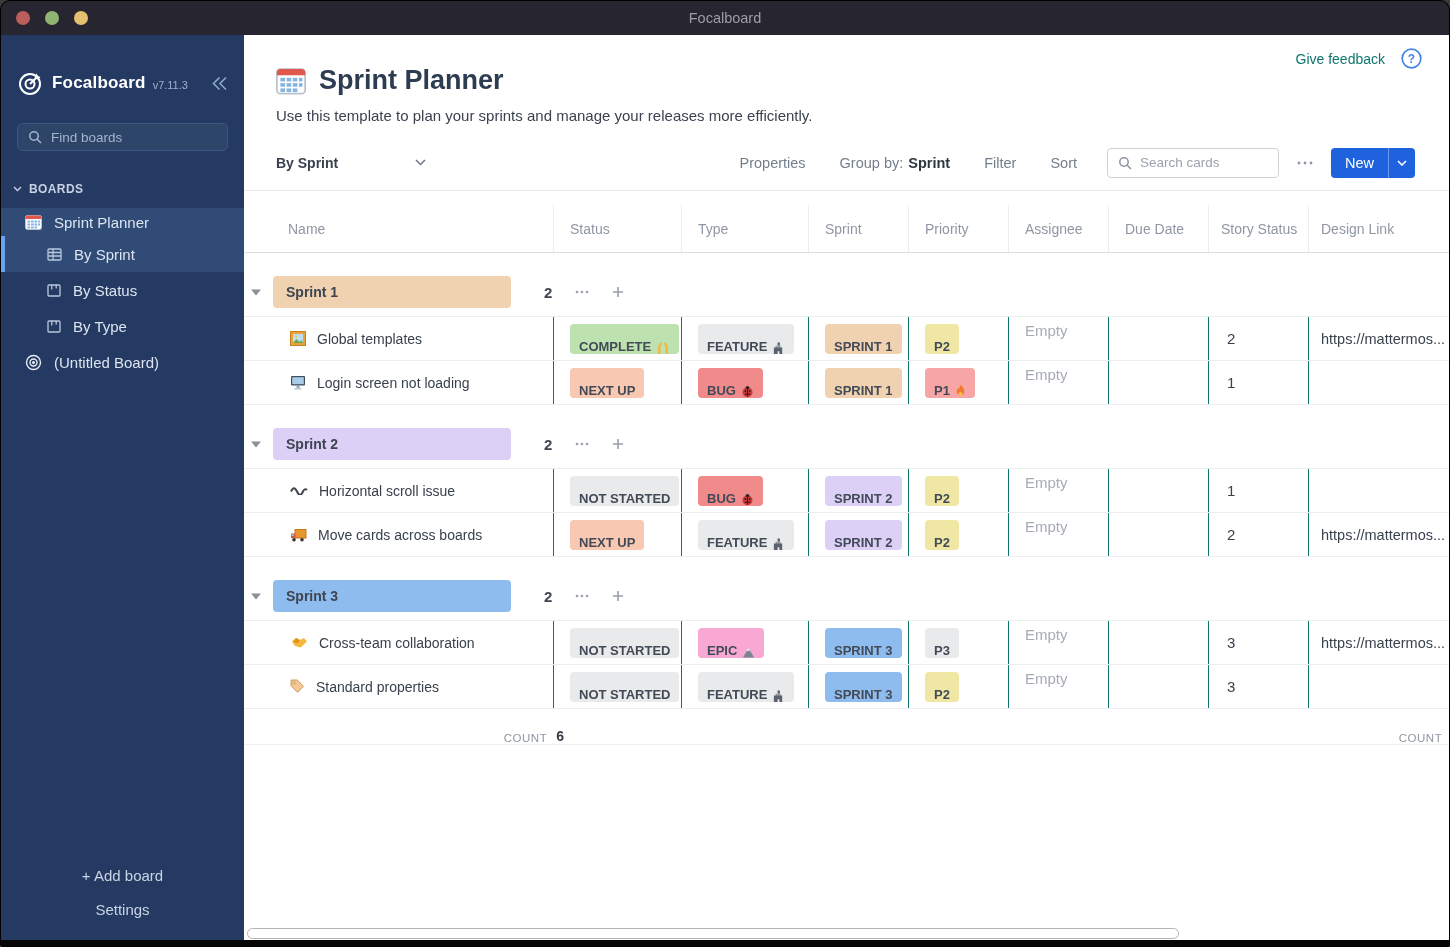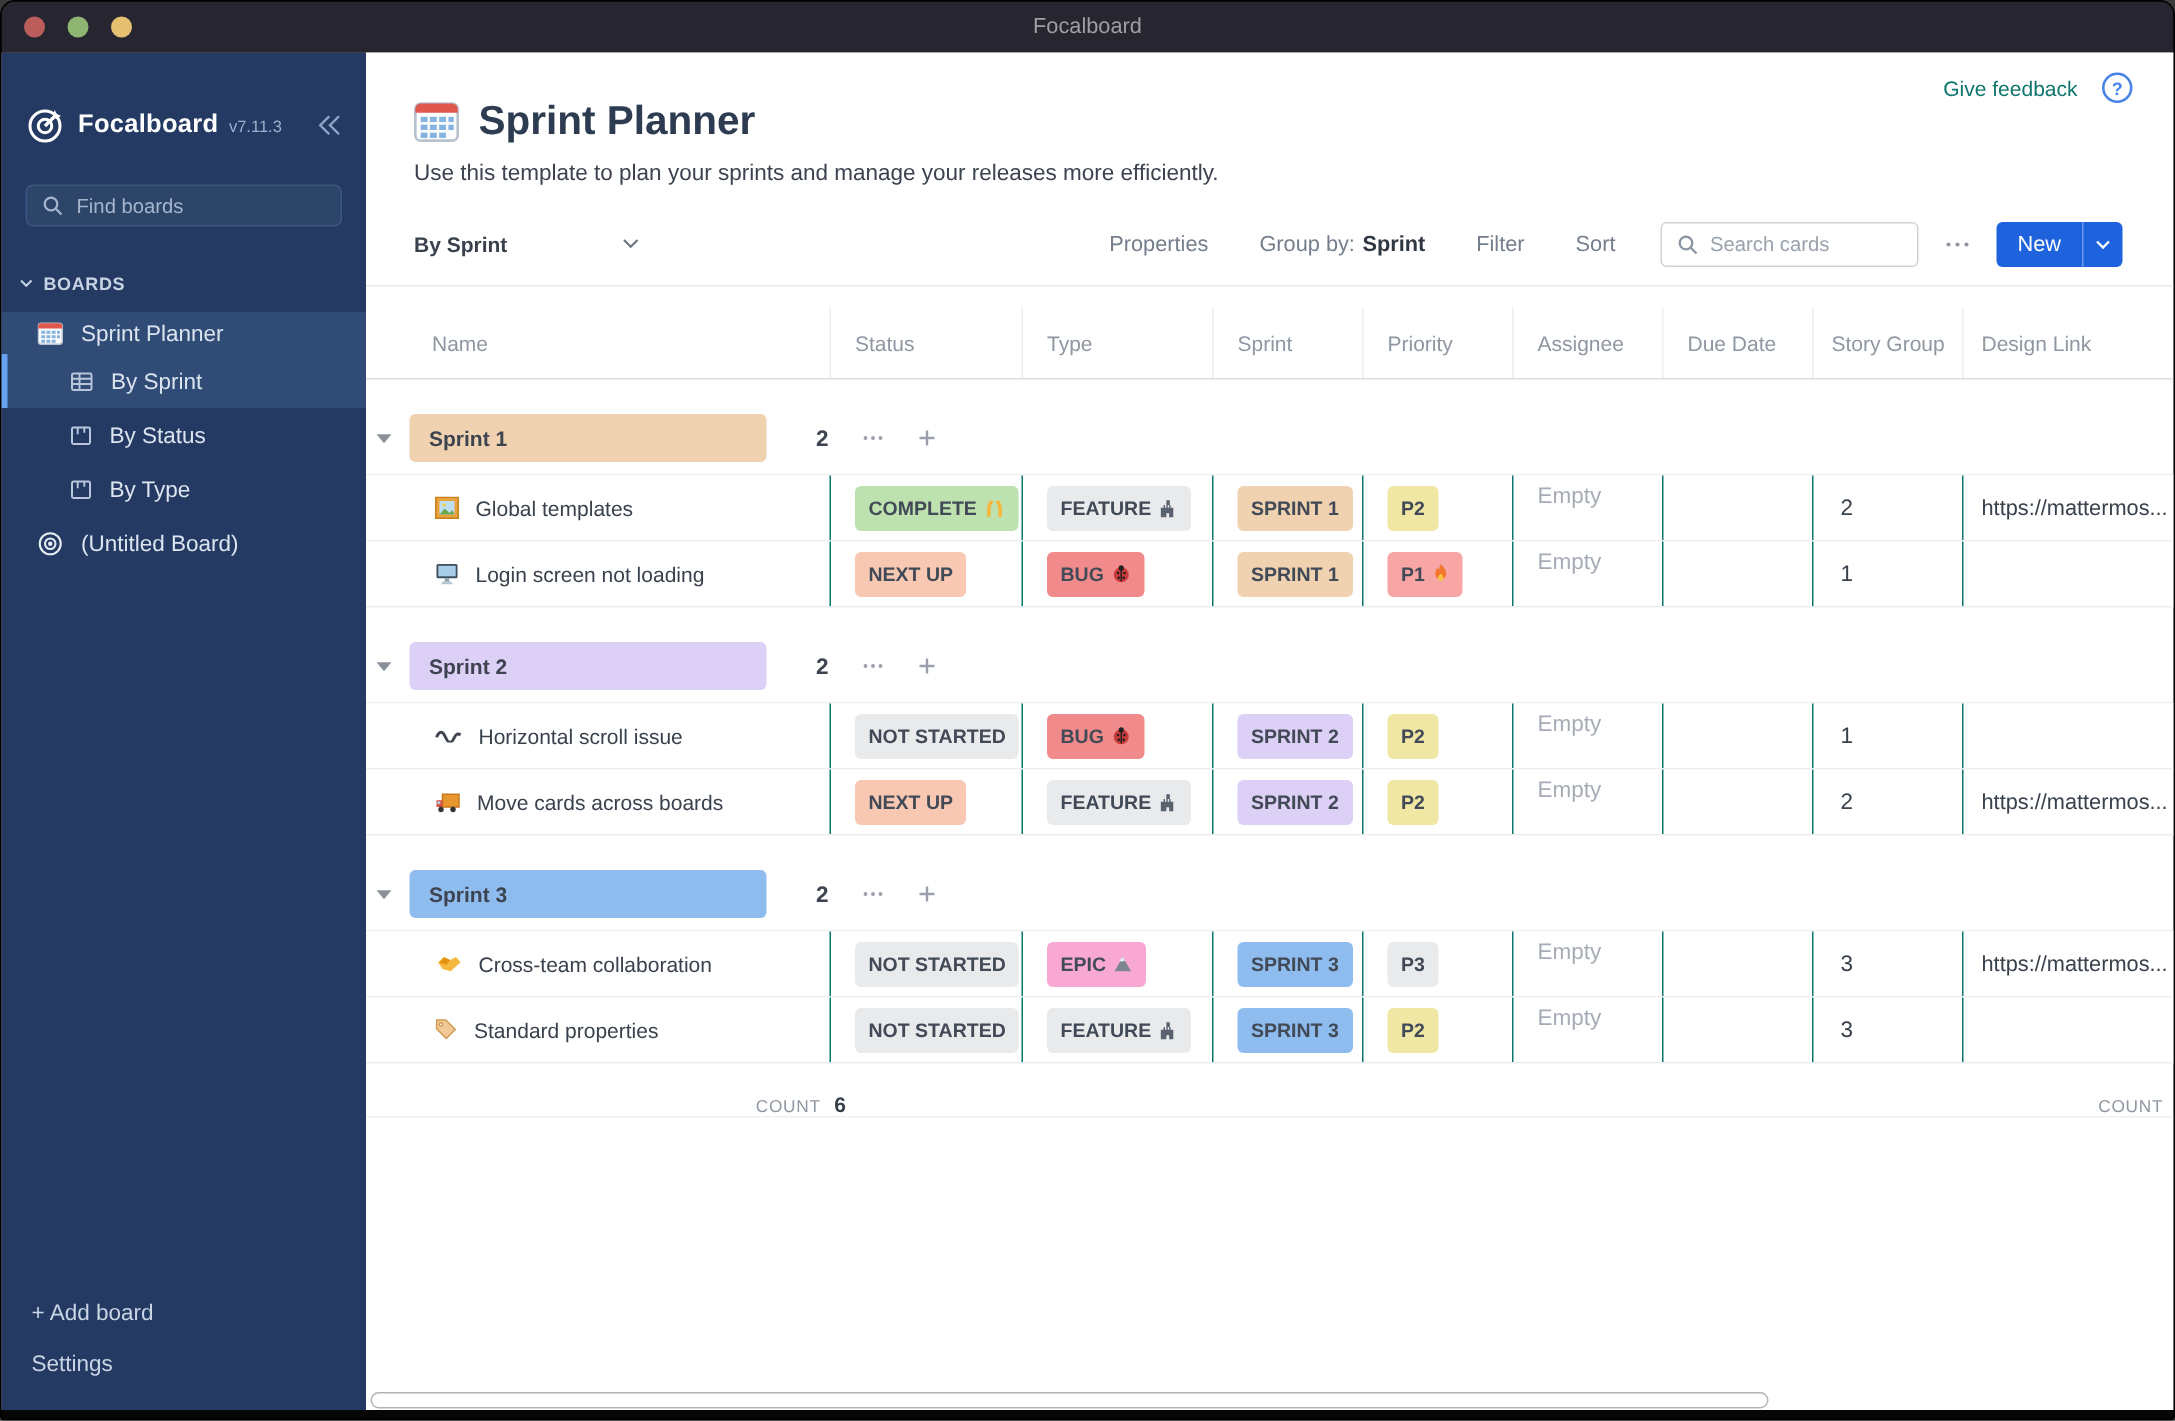--- a/index.html
+++ b/index.html
@@ -28,21 +28,21 @@
                display:flex; align-items:center; padding:0 10px; gap:9px; color:#a6b5cd; font-size:13.5px; cursor:text; }
   .sb-section { margin-top:27px; height:22px; padding:0 12px; display:flex; align-items:center; gap:7px;
                 font-size:12px; font-weight:700; color:#c7d2e3; letter-spacing:.4px; cursor:pointer; }
   .sb-item { display:flex; align-items:center; font-size:15px; color:#dce4f0; cursor:pointer; position:relative; }
   .sb-item .sb-icon { display:flex; margin-right:12px; color:#b9c7dd; }
   .sb-item-board { height:28px; margin-top:8px; padding-left:24px; background:#2f4b76; }
   .sb-sub { height:36px; padding-left:46px; }
   .sb-sub.active { background:#2f4b76; }
   .sb-sub.active::before { content:""; position:absolute; left:0; top:0; bottom:0; width:4px; background:#67a3f2; }
   .sb-untitled { height:36px; padding-left:24px; }
-  .sb-footer { margin-top:auto; padding:0 20px 16px; }
+  .sb-footer { margin-top:auto; padding:0 20px 16px;text-align:center; }
   .sb-footer div { font-size:15px; color:#c9d4e4; cursor:pointer; }
   .sb-add-board { margin-bottom:17px; }
   .sb-settings { margin-bottom:6px; }
 
   
   .main { flex:1; min-width:0; position:relative; display:flex; flex-direction:column; background:#fff; }
   .main-topbar { position:absolute; top:13px; right:27px; display:flex; align-items:center; gap:16px; }
   .feedback { font-size:14px; color:#0f766e; cursor:pointer; }
   .help-icon { display:flex; cursor:pointer; }
 
@@ -93,21 +93,21 @@
   .group-menu { margin-left:23px; display:flex; cursor:pointer; }
   .group-add { margin-left:23px; display:flex; cursor:pointer; }
 
   .t-rows { border-top:1px solid #eceded; }
   .row { height:44px; display:flex; border-bottom:1px solid #eceded; cursor:pointer; background:#fff; }
   .cell { height:100%; display:flex; align-items:center; padding-left:16px; border-right:1px solid #0f766e; overflow:hidden; }
   .cell.col-name { padding-left:46px; }
   .cell.col-link { border-right:none; padding-left:12px; }
   .card-icon { display:flex; margin-right:11px; flex:0 0 auto; }
   .card-name { font-size:14px; color:#39414d; white-space:nowrap; }
-  .badge { display:inline-flex; align-items:center; gap:5px; height:30px; padding:0 9px; border-radius:4px;
+  .badge { display:inline-flex; align-items:flex-end; gap:5px; height:30px; padding:0 9px; border-radius:4px;
            font-size:13px; font-weight:700; color:#424a57; white-space:nowrap; }
   .badge .b-emoji { display:flex; }
   .cell.col-assignee { align-items:flex-start; padding-top:5px; }
   .empty { color:#a6acb6; font-size:15px; }
   .points-val { font-size:15px; color:#39414d; padding-left:2px; }
   .link-val { font-size:14.5px; color:#39414d; white-space:nowrap; }
 
   .tbl-footer { height:36px; display:flex; border-bottom:1px solid #f0f0f1; }
   .fcell { height:100%; display:flex; align-items:flex-end;margin-left:20px; }
   .fcell.calc { justify-content:flex-end; padding-right:10px; gap:9px; cursor:pointer; }
@@ -327,21 +327,21 @@
 
       <div class="tbl">
         <div class="tbl-header">
           <div class="hcell col-name">Name</div>
           <div class="hcell col-status">Status</div>
           <div class="hcell col-type">Type</div>
           <div class="hcell col-sprint">Sprint</div>
           <div class="hcell col-priority">Priority</div>
           <div class="hcell col-assignee">Assignee</div>
           <div class="hcell col-due">Due Date</div>
-          <div class="hcell col-points">Story Group</div>
+          <div class="hcell col-points">Story Status</div>
           <div class="hcell col-link">Design Link</div>
         </div>
 
         <div>
           <div class="group-header">
             <span class="disclosure">
               <svg width="10" height="7" viewBox="0 0 10 7">
                   <path d="M0 0.5h10L5 6.5z" fill="#8b9199"></path>
                 </svg>
             </span>

